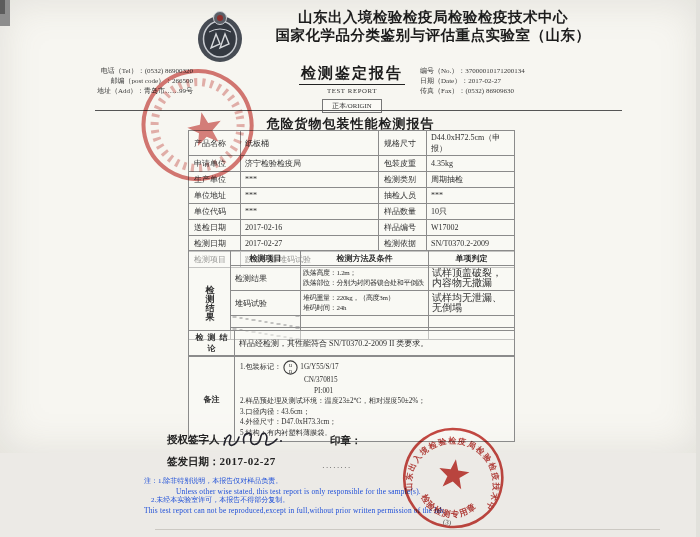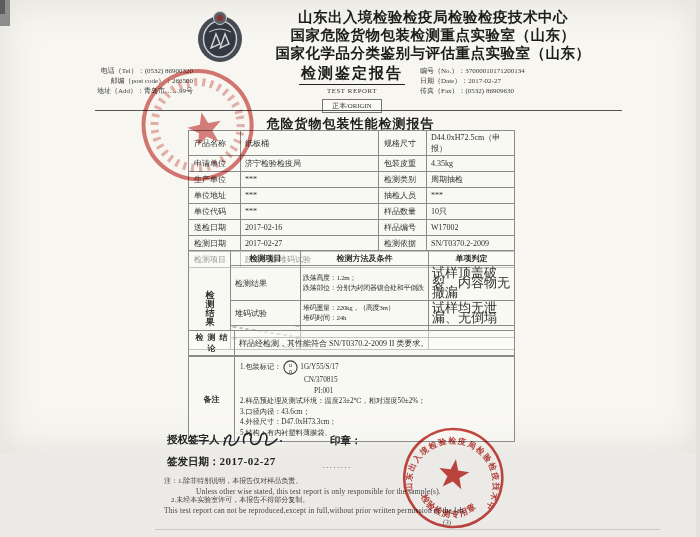--- a/index.html
+++ b/index.html
@@ -39,21 +39,21 @@
   table{border-collapse:collapse;table-layout:fixed;position:absolute;left:188px;width:326px;
     font-size:8px;color:#2f2f2f;}
   td{border:1px solid #8b8b8b;padding:1px 4px;vertical-align:middle;overflow:hidden;
     background:rgba(252,251,247,.5);}
   .t-info{top:130px;}
   .t-info td{height:13px;}
   .t-info .lab{padding-left:5px;}
   .t-res{top:250px;}
   .t-res .hd{text-align:center;font-weight:bold;height:12px;}
   .t-res .mth{font-size:7px;letter-spacing:-.3px;line-height:10px;padding:2px 2px;}
-  .t-res .jdg{font-size:13px;line-height:10px;padding:2px 3px;vertical-align:top;font-family:Liberation Serif, serif;}
+  .t-res .jdg{font-size:10px;line-height:10px;padding:2px 3px;vertical-align:top;font-family:Liberation Serif, serif;}
   .t-res .item{padding-left:4px;}
   .side-cell{text-align:center;}
   .vert{writing-mode:vertical-rl;text-orientation:upright;letter-spacing:9px;
     font-weight:bold;font-size:9px;display:inline-block;margin-top:4px;}
   .diag{background-image:linear-gradient(to top right,transparent 48.8%,#8b8b8b 48.8%,#8b8b8b 51.2%,transparent 51.2%);}
   .emptyrow td{height:9px;}
   .t-con{top:330px;}
   .t-con td{height:14px;}
   .con-lab{text-align:center;font-weight:bold;letter-spacing:4px;padding:1px 0 1px 4px;}
   .t-rem{top:356px;}
@@ -63,21 +63,21 @@
   .un-indent2{padding-left:64px;}
   .un-indent3{padding-left:74px;}
 
   
   .signer{position:absolute;left:167px;top:433px;font-size:10.5px;font-weight:bold;color:#222;}
   .seal-label{position:absolute;left:330px;top:434px;font-size:10.5px;font-weight:bold;color:#222;}
   .issue{position:absolute;left:167px;top:455px;font-size:10.5px;font-weight:bold;color:#222;}
   .issue b{font-size:11px;letter-spacing:.5px;}
   .signature{position:absolute;left:218px;top:426px;}
   .dots{position:absolute;left:322px;top:463px;font-size:8px;letter-spacing:1px;color:#444;}
-  .footer{position:absolute;left:164px;top:477px;color:#404040;}
+  .footer{position:absolute;left:144px;top:477px;color:#1d4ed8;}
   .fn-cn{font-size:7px;line-height:9.5px;padding-left:7px;}
   .fn-cn.first{padding-left:0;}
   .fn-en{font-size:7.4px;line-height:9.5px;padding-left:32px;letter-spacing:.2px;}
   .fn-en.second{padding-left:0;}
   .bottom-edge{position:absolute;left:155px;top:529px;width:505px;border-top:1px solid #ccc9c3;}
 
   
   .stamp-top{position:absolute;left:137px;top:64px;pointer-events:none;
     mix-blend-mode:multiply;transform:rotate(-12deg);opacity:.85;}
   .stamp-bot{position:absolute;left:399px;top:424px;pointer-events:none;
@@ -104,21 +104,20 @@
       <circle cx="24" cy="10" r="6.5" fill="#5a5f67" stroke="#c9ccd1" stroke-width="1"></circle>
       <circle cx="24" cy="10" r="3" fill="#8d2f2c"></circle>
       <path d="M15,40 L20,26 L24,36 Z" fill="none" stroke="#d6d8db" stroke-width="1.4"></path>
       <path d="M24,40 L29,26 L33,36 Z" fill="none" stroke="#d6d8db" stroke-width="1.4"></path>
       <path d="M13,24 Q24,18 35,24" fill="none" stroke="#c9ccd1" stroke-width="1"></path>
     </svg>
   </div>
 
   <div class="org-lines">
     <div>山东出入境检验检疫局检验检疫技术中心</div>
-    <div>国家危险货物包装检测重点实验室（山东）</div>
     <div>国家化学品分类鉴别与评估重点实验室（山东）</div>
   </div>
 
   <div class="contact">
     <div><span>电话（Tel）：</span><span>(0532) 86900320</span></div>
     <div><span>邮编（post code）：</span><span>266500</span></div>
     <div><span>地址（Add）：</span><span>青岛市……99号</span></div>
   </div>
 
   <div class="titleblock">

